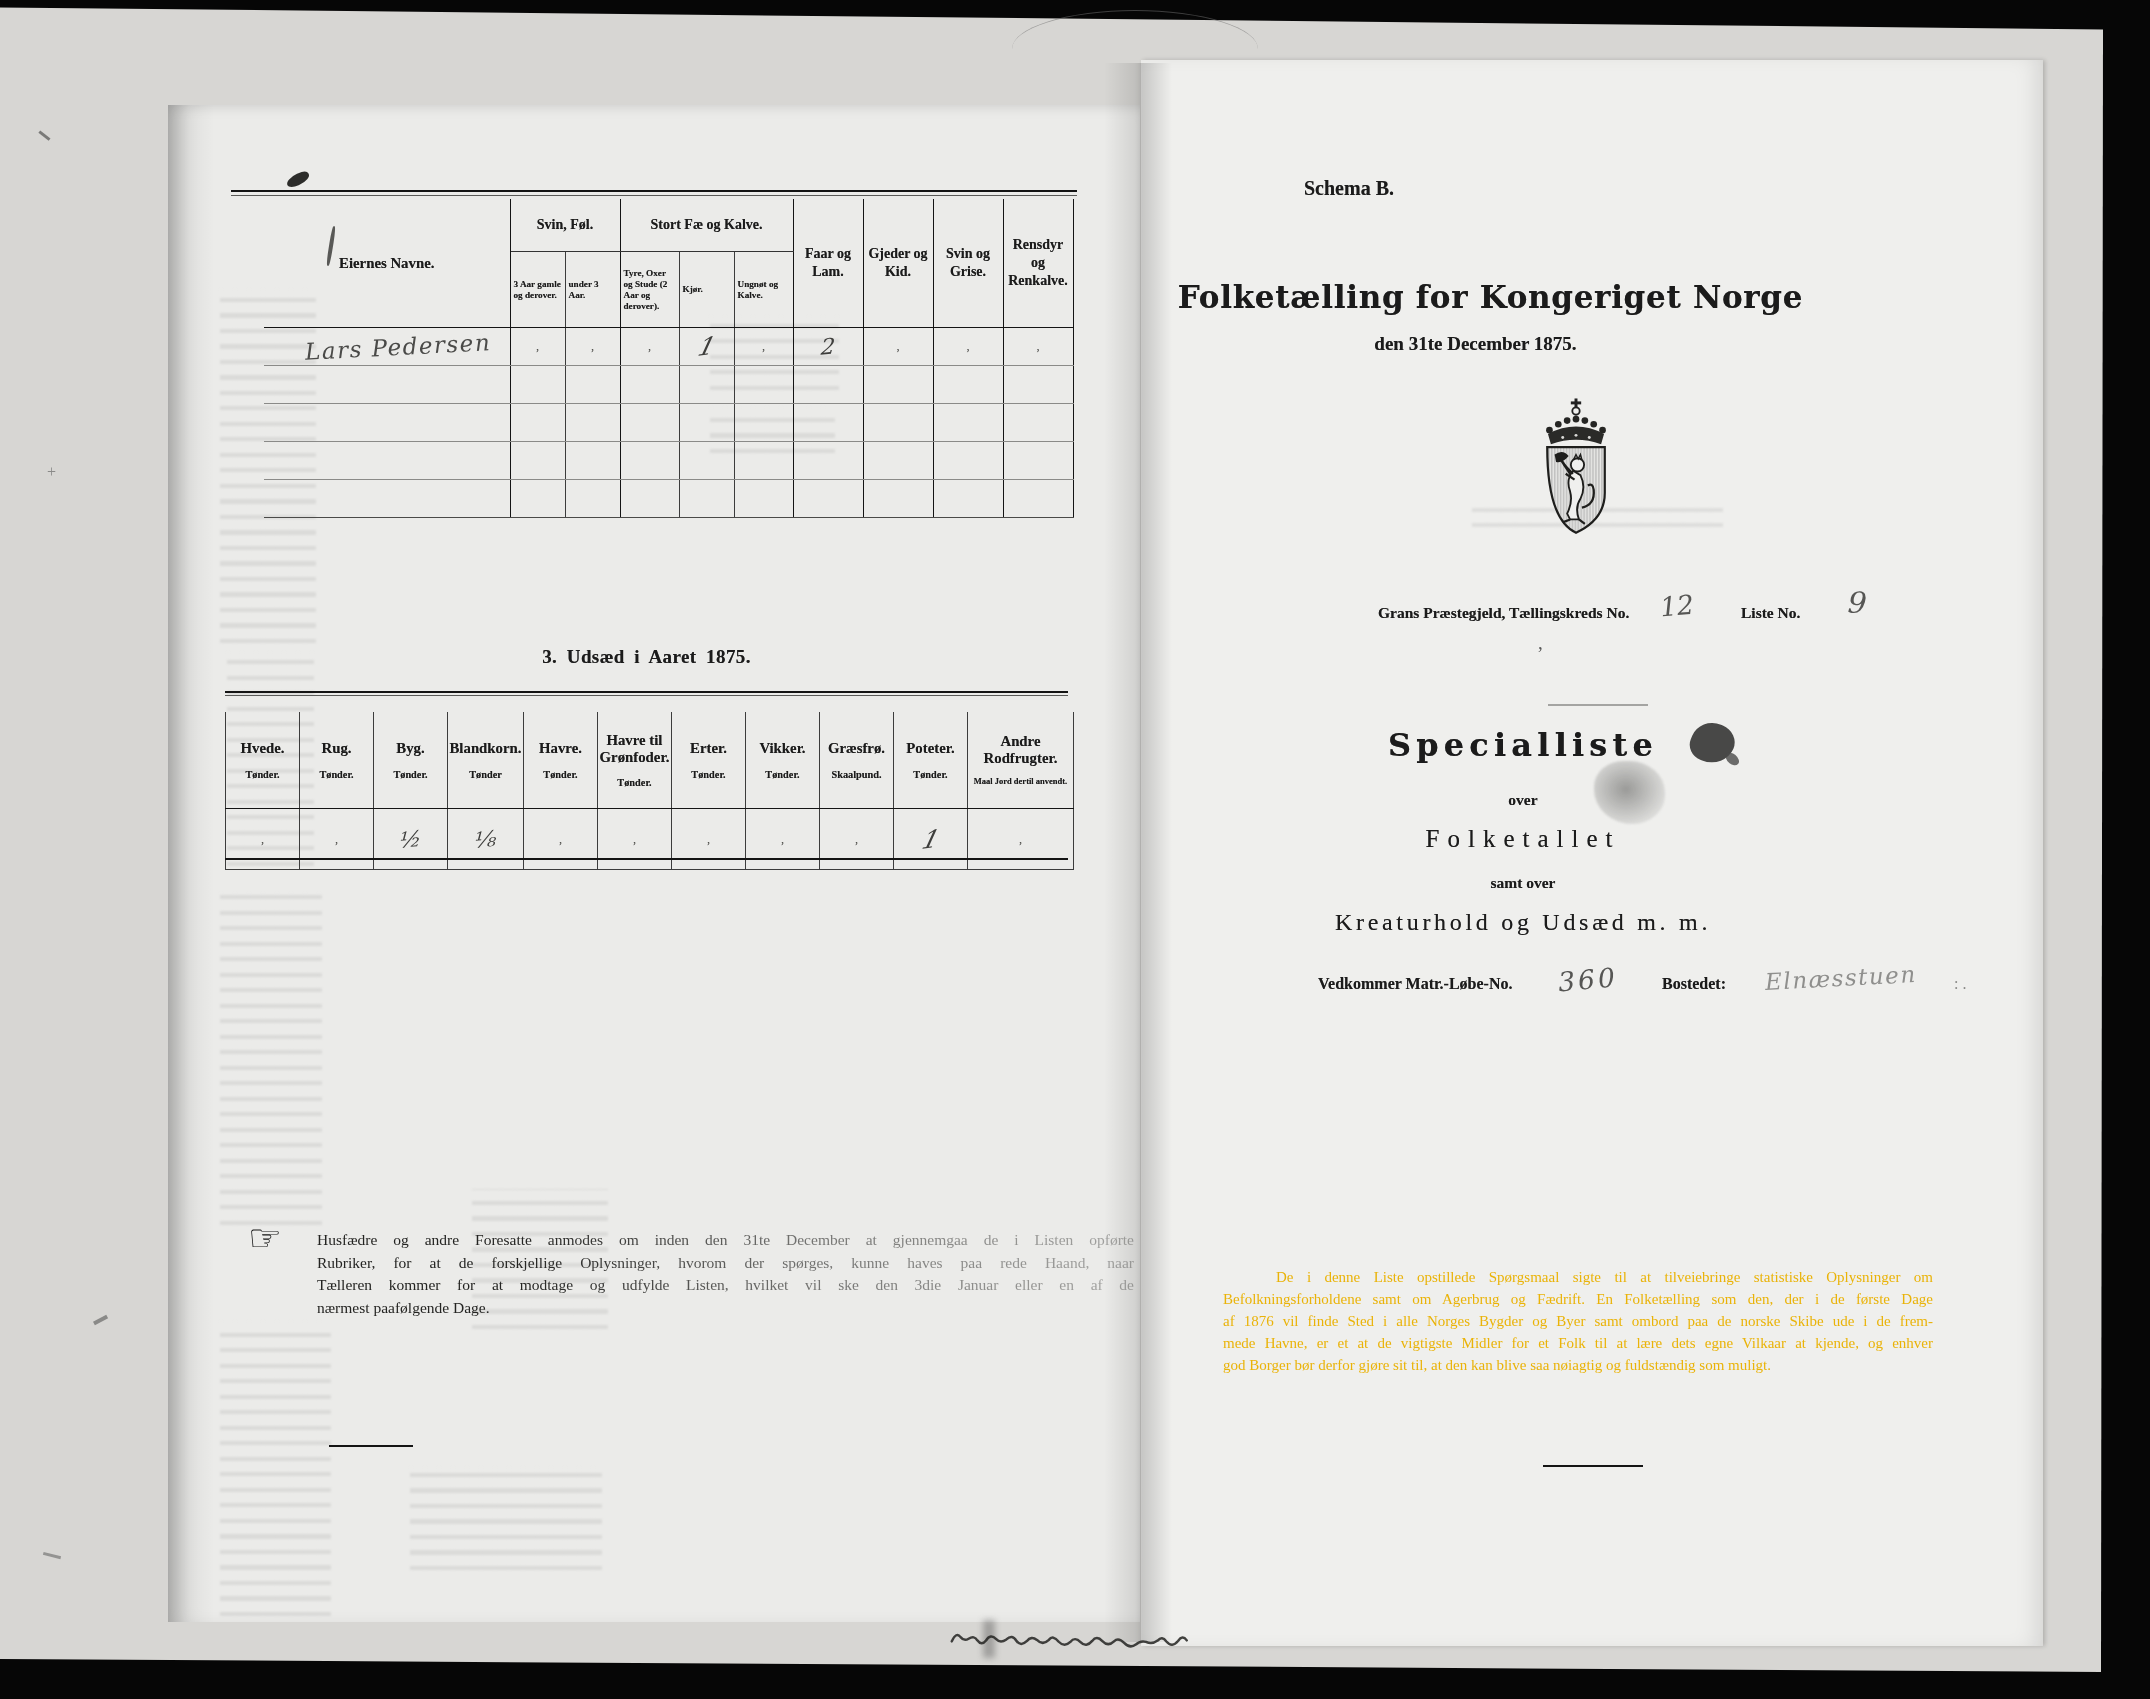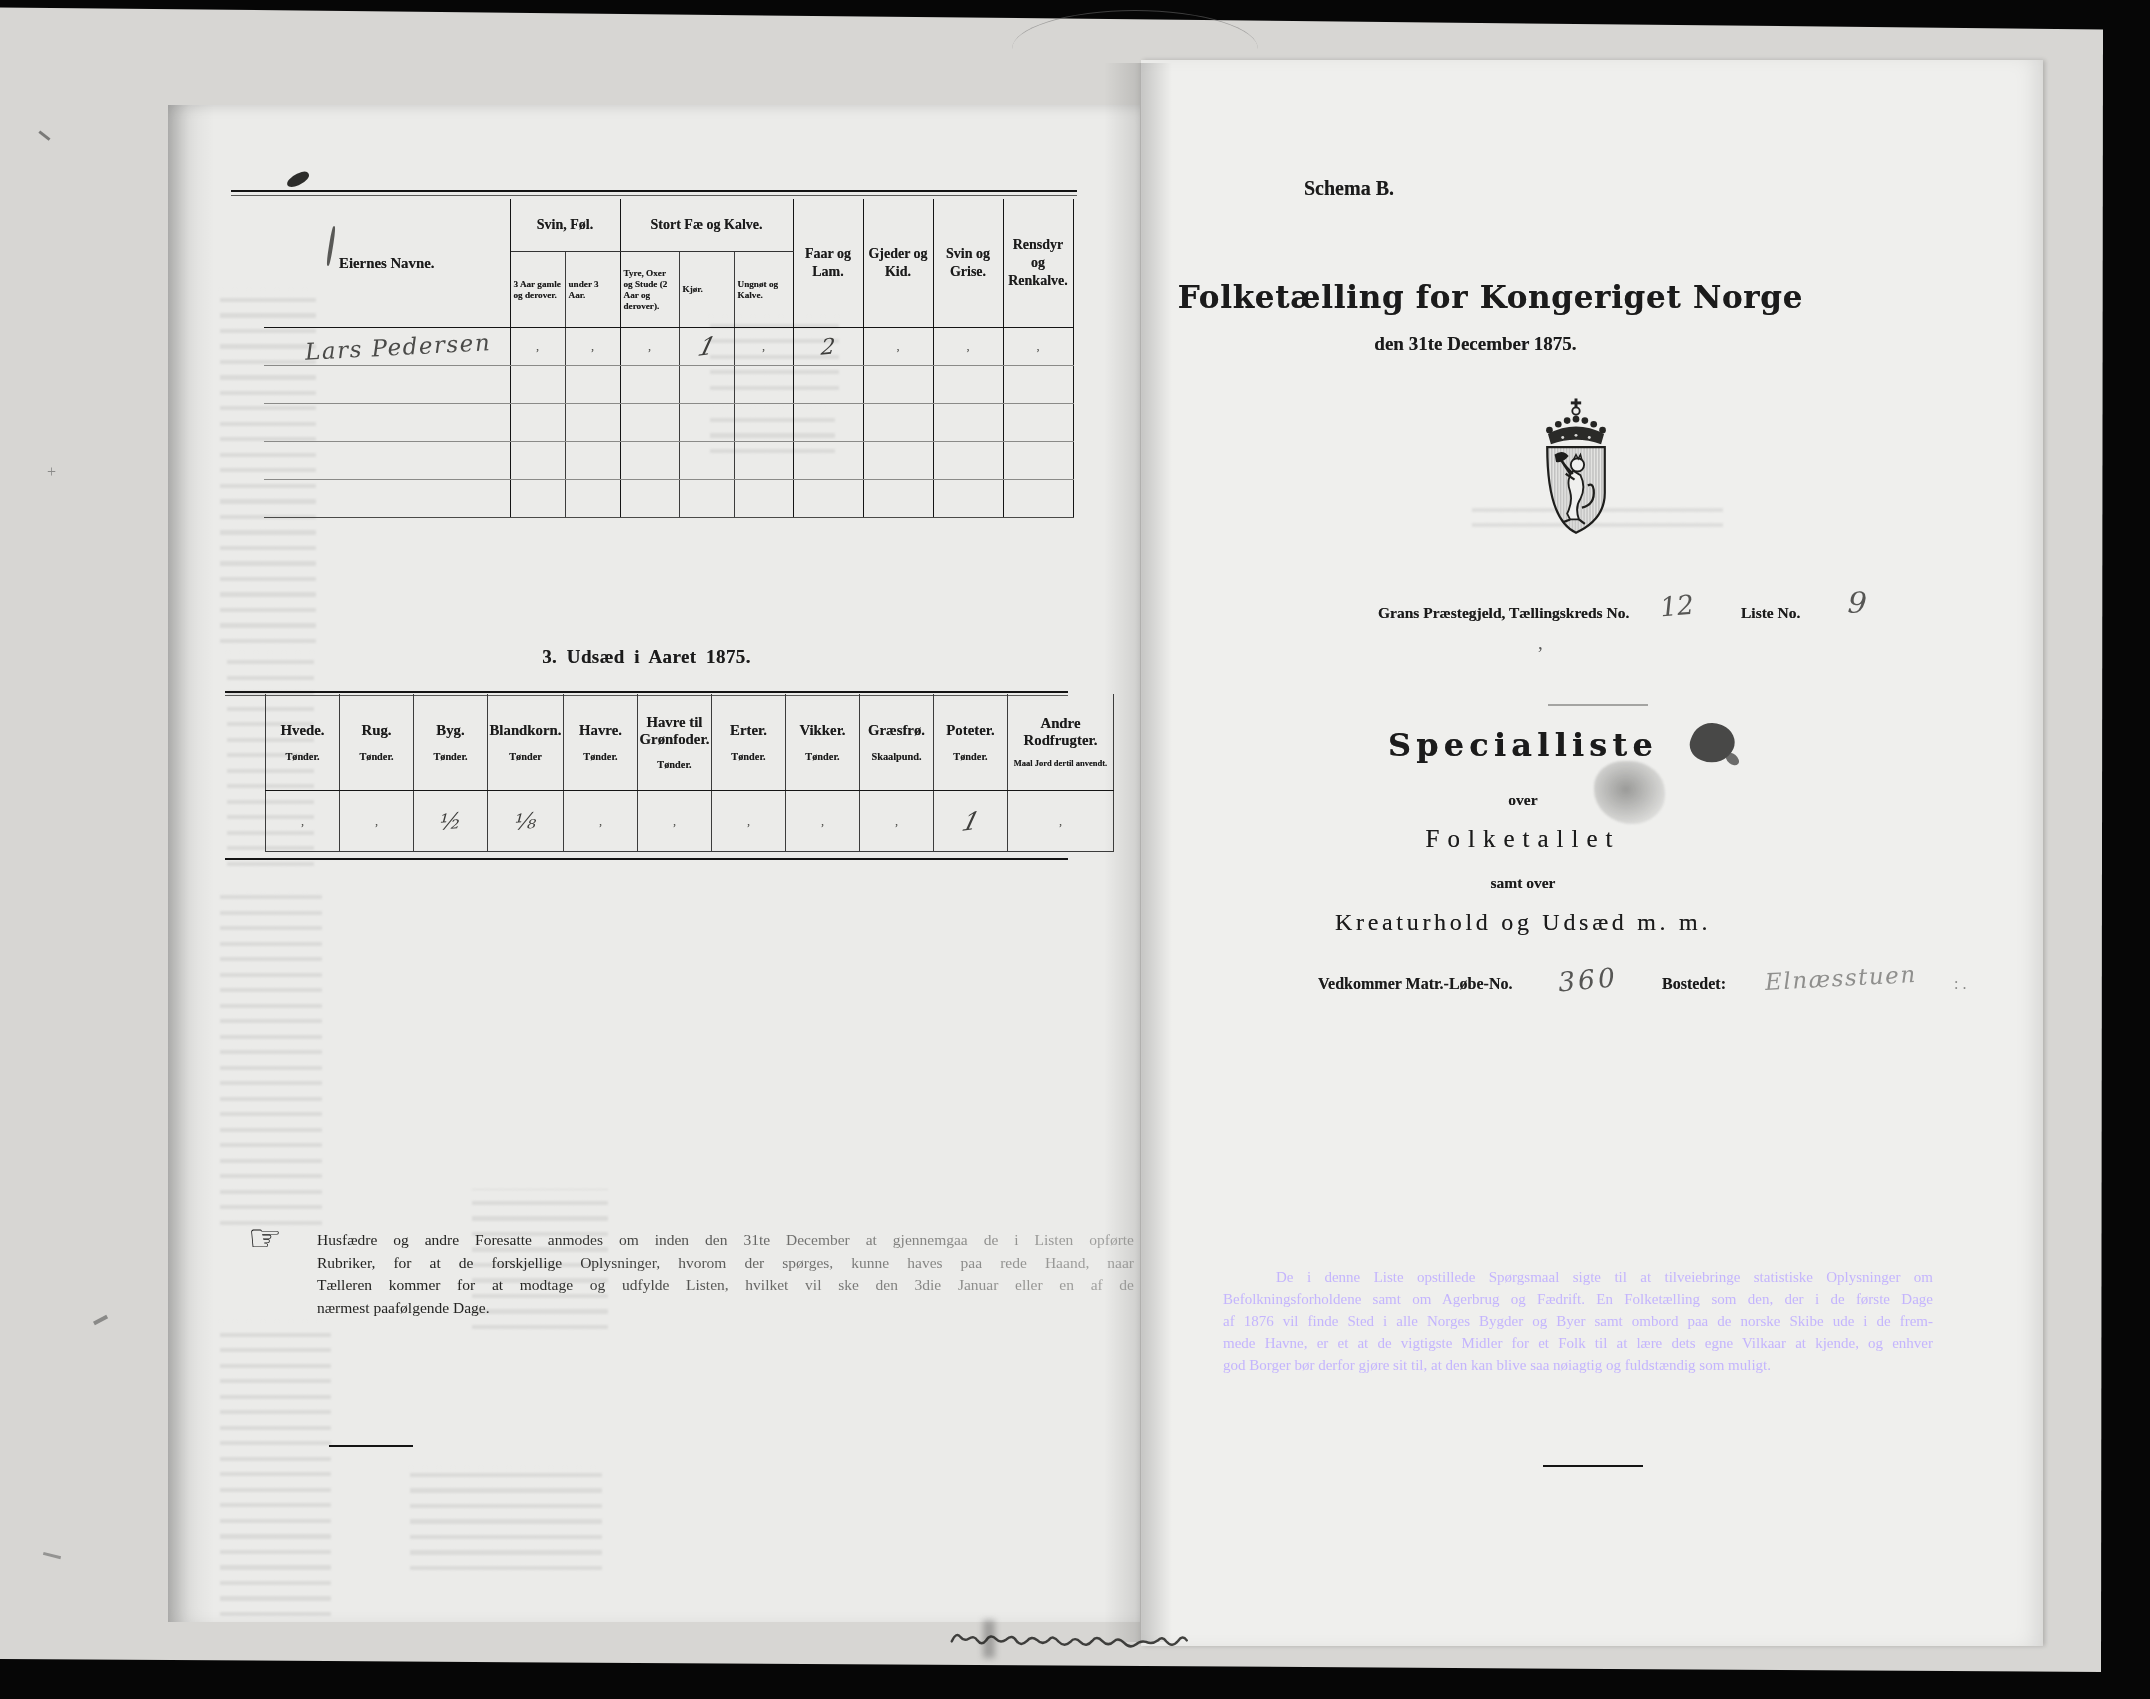--- a/index.html
+++ b/index.html
@@ -44,21 +44,21 @@
   .b1{border-right:0.7px solid #3c3c3c;}
   .b2{border-right:1.5px solid #141414;}
   .t2{left:264px;top:199px;}
   .t2 .owner{font-size:14.8px;vertical-align:middle;border-bottom:1.5px solid #141414;}
   .t2 .grp{height:52px;font-size:14px;vertical-align:middle;text-align:center;border-bottom:0.7px solid #333;}
   .t2 .sub{height:72px;font-size:9.2px;line-height:11px;vertical-align:middle;text-align:left;
            padding:1.5px 3px;border-bottom:1.5px solid #141414;}
   .t2 .tall{font-size:14px;line-height:17.7px;vertical-align:middle;text-align:center;border-bottom:1.5px solid #141414;padding:0 3px;}
   .t2 td{height:37px;border-bottom:0.7px solid #8a8a88;text-align:center;vertical-align:middle;font-weight:normal;}
   .t2 tr.last td{border-bottom:0.7px solid #4a4a48;}
-  .t3{left:225px;top:694px;border-left:0.7px solid #3c3c3c;border-bottom:0.7px solid #3c3c3c;margin-left:40px;}
+  .t3{left:225px;top:712px;border-left:0.7px solid #3c3c3c;border-bottom:0.7px solid #3c3c3c;}
   .t3 th{height:96px;vertical-align:middle;text-align:center;border-bottom:1.5px solid #141414;padding:0 1.5px;}
   .t3 .lab{font-size:14.8px;}
   .t3 .unit{font-size:10.3px;margin-top:11.8px;line-height:11px;}
   .t3 .unit.small{font-size:8.5px;margin-top:8.9px;}
   .t3 td{height:60px;text-align:center;vertical-align:middle;font-weight:normal;}
   .tick{font-size:12.5px;color:#474745;}
   .hwv{display:inline-block;font-family:"DejaVu Serif",serif;font-style:italic;font-size:22px;
        color:#3e3e3c;transform:skewX(-10deg) rotate(-6deg);}
   .hwv.one{font-size:25px;transform:skewX(-22deg) rotate(-8deg);}
   .hw-name{display:inline-block;font-family:"DejaVu Serif",serif;font-style:italic;font-size:23px;
@@ -77,21 +77,21 @@
   .date-line{left:1173px;top:333px;width:605px;font-size:19px;font-weight:bold;}
   .district{top:604px;font-size:15.5px;font-weight:bold;z-index:3;position:absolute;}
   .hw-ink{position:absolute;z-index:3;font-family:"DejaVu Serif",serif;font-style:italic;color:#565654;}
   .head-block{left:1228px;width:590px;z-index:3;position:absolute;text-align:center;}
   .speciall{top:726px;font-family:"DejaVu Serif",serif;font-size:32px;font-weight:bold;letter-spacing:5.2px;}
   .over{top:791px;font-size:15.5px;font-weight:bold;}
   .folket{top:825px;font-size:25px;letter-spacing:8px;}
   .samt{top:874px;font-size:15.5px;font-weight:bold;}
   .kreat{top:909px;font-size:24px;letter-spacing:3.7px;}
   .property{top:975px;font-size:16px;font-weight:bold;position:absolute;z-index:3;}
-  .rpara{left:1223px;top:1266px;width:710px;font-size:15px;line-height:22px;color:#c4b5fd;z-index:3;position:absolute;}
+  .rpara{left:1223px;top:1266px;width:710px;font-size:15px;line-height:22px;color:#eab308;z-index:3;position:absolute;}
   .indent{text-indent:53px;}
   .mark{position:absolute;z-index:3;color:#8a8a88;}
 </style>
 </head>
 <body>
 
 <div id="canvas">
 
   <div class="sheet"></div>
   <div class="top-arc"></div>

